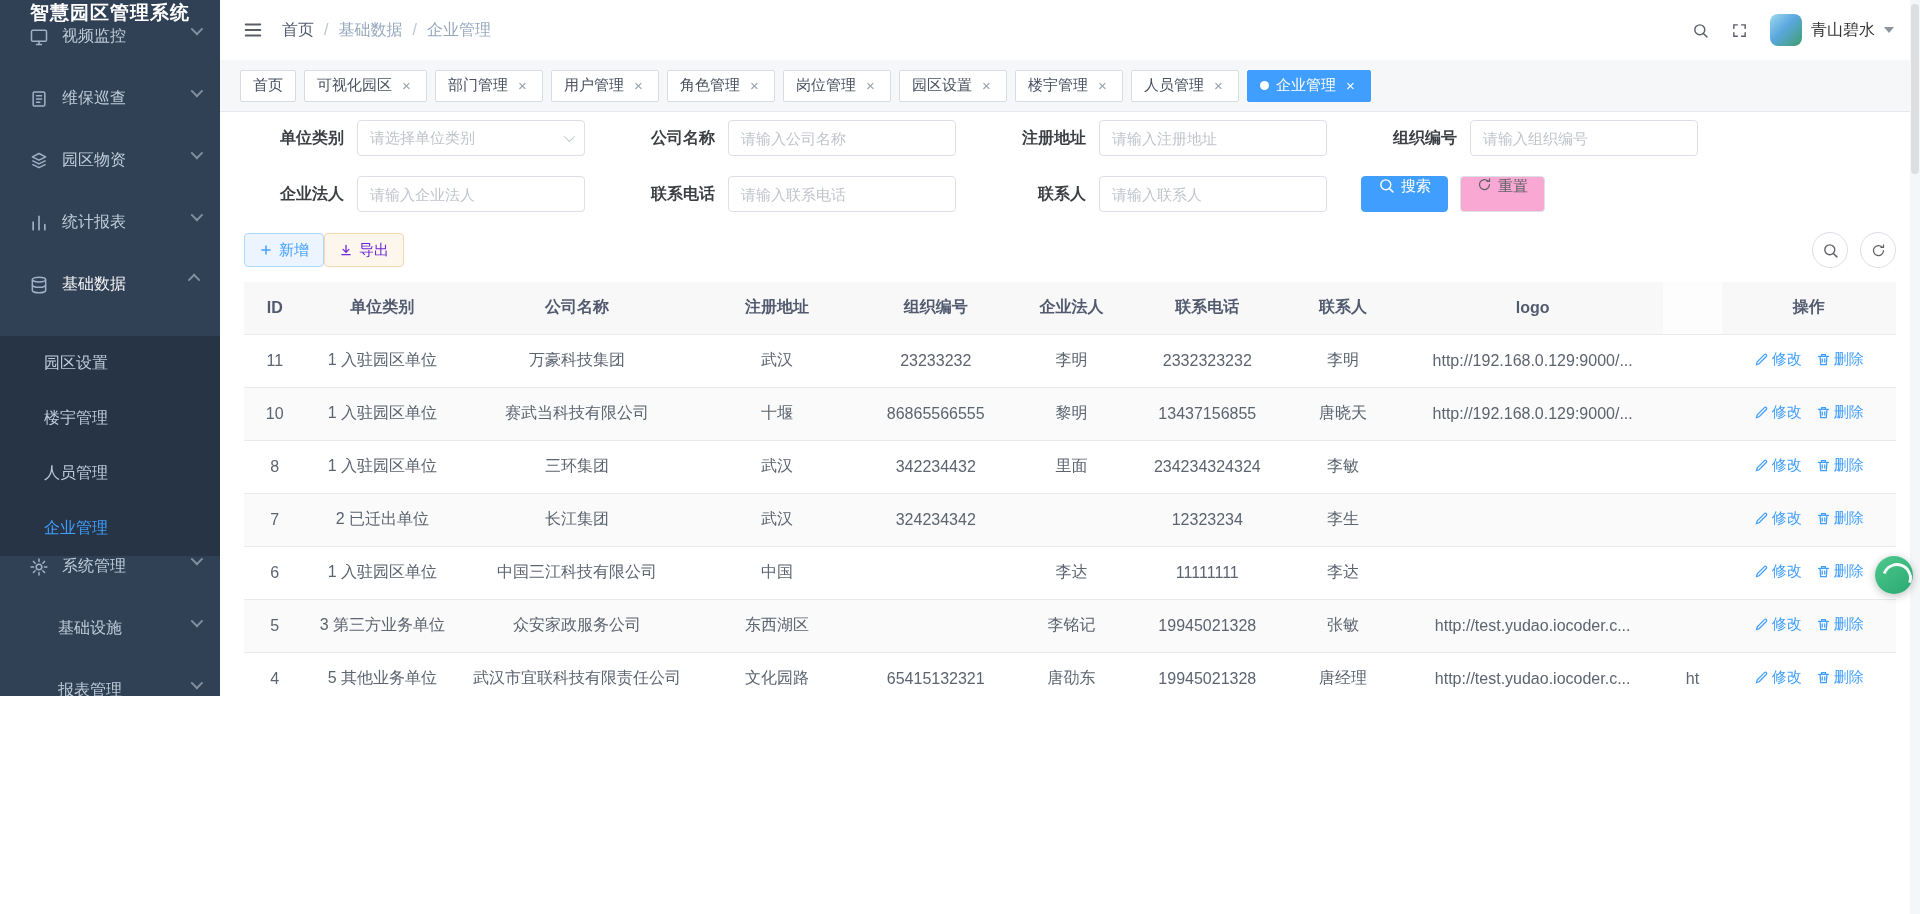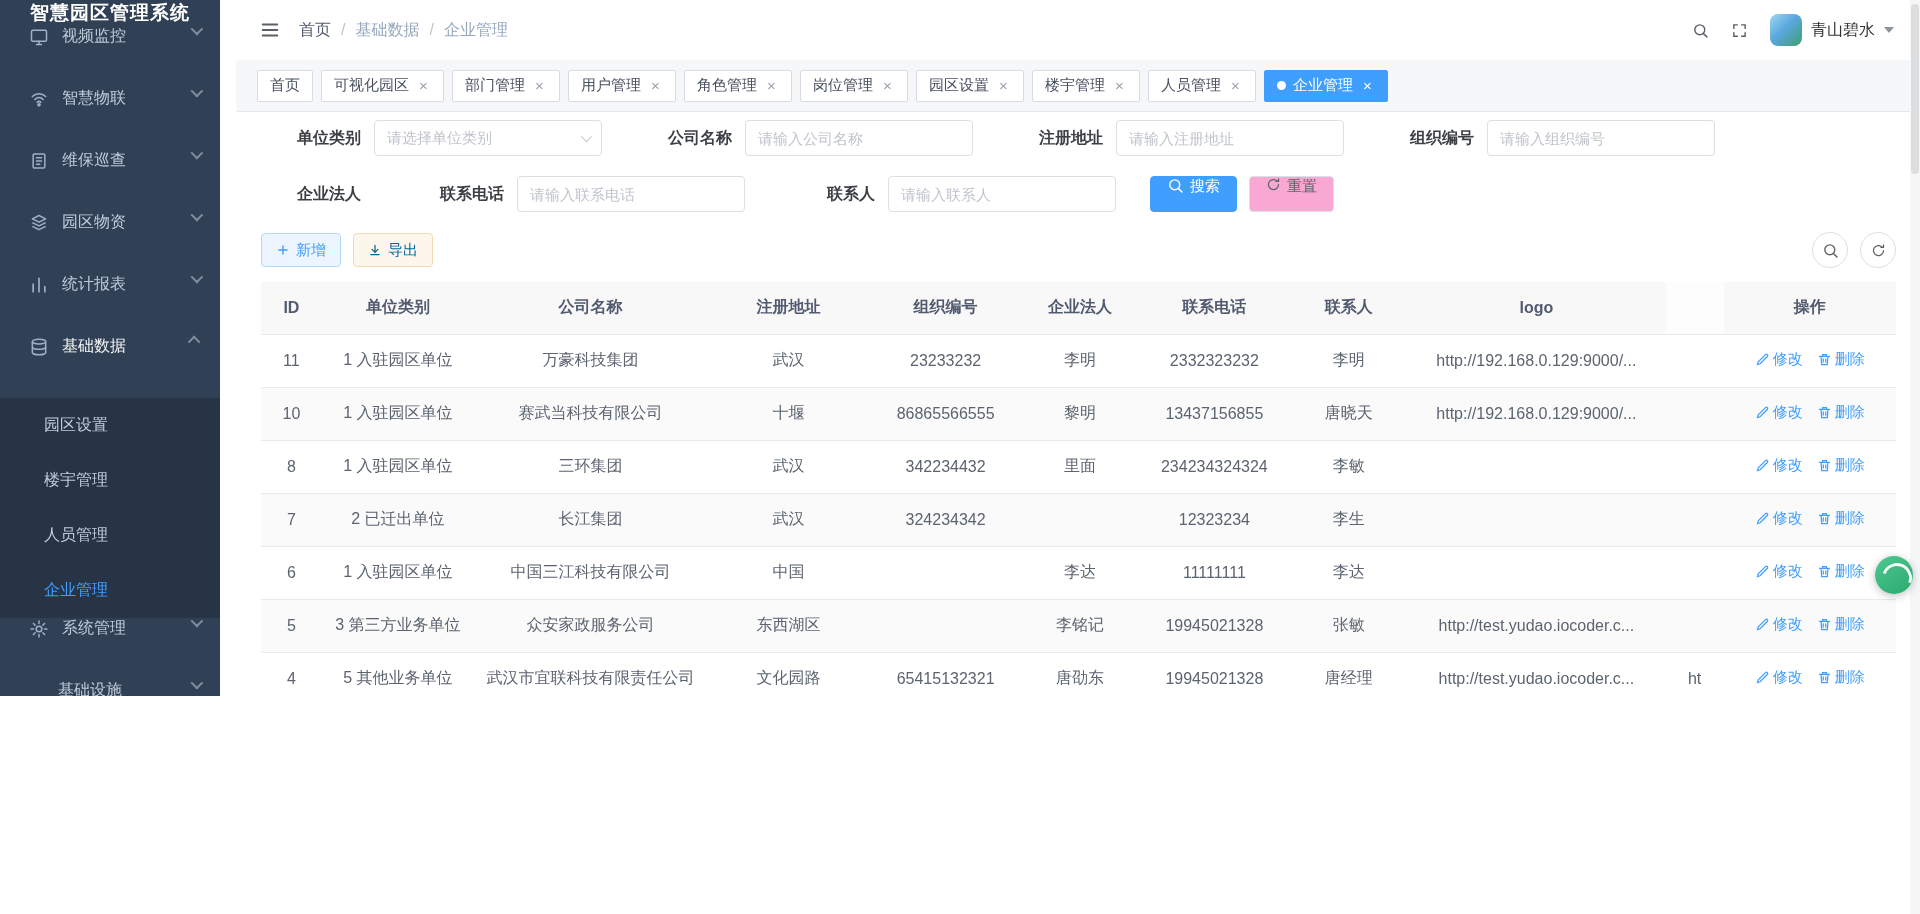--- a/index.html
+++ b/index.html
@@ -1,18 +1,18 @@
 <!DOCTYPE html>
 <html><head>
 <meta charset="utf-8">
 <style>
   * { box-sizing: border-box; margin: 0; padding: 0; }
   html, body { width: 1920px; height: 914px; overflow: hidden; background: #fff;
     font-family: "Liberation Sans", "DejaVu Sans", sans-serif; color: #303133; font-size: 16px; }
-  .app { display: flex; width: 1920px; height: 696px; gap: 17px; }
+  .app { display: flex; width: 1920px; height: 696px; }
 
   
   .sidebar { width: 220px; min-width: 220px; background: #304156; display: flex; flex-direction: column; overflow: hidden; }
   .sidebar-title { height: 72px; display: flex; align-items: center; justify-content: center;
     color: #fff; font-size: 19px; font-weight: bold; letter-spacing: 1px; }
   .menu { flex: 1; }
   .menu-item { height: 62px; display: flex; align-items: flex-start; padding: 0 20px 0 28px;
     color: #bfcbd9; font-size: 16px; cursor: pointer; }
   .menu-item .mi-icon { width: 22px; height: 22px; margin-right: 12px; color: #9fb0c7; flex-shrink: 0;
     display: inline-flex; align-items: center; justify-content: center; }
@@ -76,21 +76,21 @@
   .form-buttons { display: flex; gap: 12px; margin-left: 4px; }
   .btn { height: 36px; display: inline-flex; align-items: flex-start; gap: 6px; padding: 0 16px;
     border-radius: 4px; font-size: 15px; cursor: pointer; border: 1px solid transparent; font-family: inherit; }
   .btn-search { background: #409eff; border-color: #409eff; color: #fff; }
   .btn-reset { background: #f9a8d4; border-color: #dcdfe6; color: #606266; }
 
   .toolbar { display: flex; align-items: center; margin-bottom: 14px; }
   .btn-sm { height: 34px; padding: 8px 14px; font-size: 15px; border-radius: 4px;
     display: inline-flex; align-items: center; gap: 6px; cursor: pointer; border: 1px solid transparent; font-family: inherit; }
   .btn-add { background: #ecf5ff; border-color: #b3d8ff; color: #409eff; }
-  .btn-export { background: #fdf6ec; border-color: #f5dab1; color: #0369a1; margin-left: 12px; }
+  .btn-export { background: #fdf6ec; border-color: #f5dab1; color: #6d28d9; }
   .toolbar-right { margin-left: auto; display: flex; gap: 12px; }
   .tool-circle { width: 36px; height: 36px; border-radius: 50%; border: 1px solid #dcdfe6; background: #fff;
     display: inline-flex; align-items: center; justify-content: center; color: #606266; cursor: pointer; }
 
   
   .table-wrap { position: relative; }
   table { width: 100%; border-collapse: collapse; table-layout: fixed; }
   th { background: #f8f8f9; color: #515a6e; font-size: 16px; font-weight: bold; height: 52px;
     text-align: center; border-bottom: 1px solid #e8eaec; padding: 0 6px; overflow: hidden; white-space: nowrap; }
   th.extra-col { background: #fdfdfd; }
@@ -151,30 +151,20 @@
               <rect x="3" y="4" width="18" height="13" rx="1.5"></rect>
               <path d="M9 21h6M12 17v4"></path>
             </svg>
           </span>
           <span class="mi-label">视频监控</span>
           <span class="chev"></span>
         </div>
         <div class="menu-item">
           <span class="mi-icon">
             <svg viewBox="0 0 24 24" fill="none" stroke="currentColor" stroke-width="1.8" stroke-linecap="round">
-              <path d="M4 9c4.5-4.5 11.5-4.5 16 0M7 12.5c3-3 7-3 10 0M9.8 16c1.3-1.3 3.1-1.3 4.4 0"></path>
-              <circle cx="12" cy="19" r="1.3" fill="currentColor"></circle>
-            </svg>
-          </span>
-          <span class="mi-label">智慧物联</span>
-          <span class="chev"></span>
-        </div>
-        <div class="menu-item">
-          <span class="mi-icon">
-            <svg viewBox="0 0 24 24" fill="none" stroke="currentColor" stroke-width="1.8" stroke-linecap="round">
               <rect x="5" y="3.5" width="14" height="17" rx="1.5"></rect>
               <path d="M9 8h6M9 12h6M9 16h4"></path>
             </svg>
           </span>
           <span class="mi-label">维保巡查</span>
           <span class="chev"></span>
         </div>
         <div class="menu-item">
           <span class="mi-icon">
             <svg viewBox="0 0 24 24" fill="none" stroke="currentColor" stroke-width="1.8" stroke-linejoin="round">
@@ -342,20 +332,23 @@
             <div class="form-field">
               <label>组织编号</label>
               <div class="input-box">
                 <input class="text-input" placeholder="请输入组织编号" style="">
               </div>
             </div>
           </div>
           <div class="form-row">
             <div class="form-field">
               <label>企业法人</label>
+              <div class="input-box">
+                <input class="text-input" placeholder="请输入企业法人" style="">
+              </div>
             </div>
             <div class="form-field">
               <label>联系电话</label>
               <div class="input-box">
                 <input class="text-input" placeholder="请输入联系电话" style="">
               </div>
             </div>
             <div class="form-field">
               <label>联系人</label>
               <div class="input-box">

